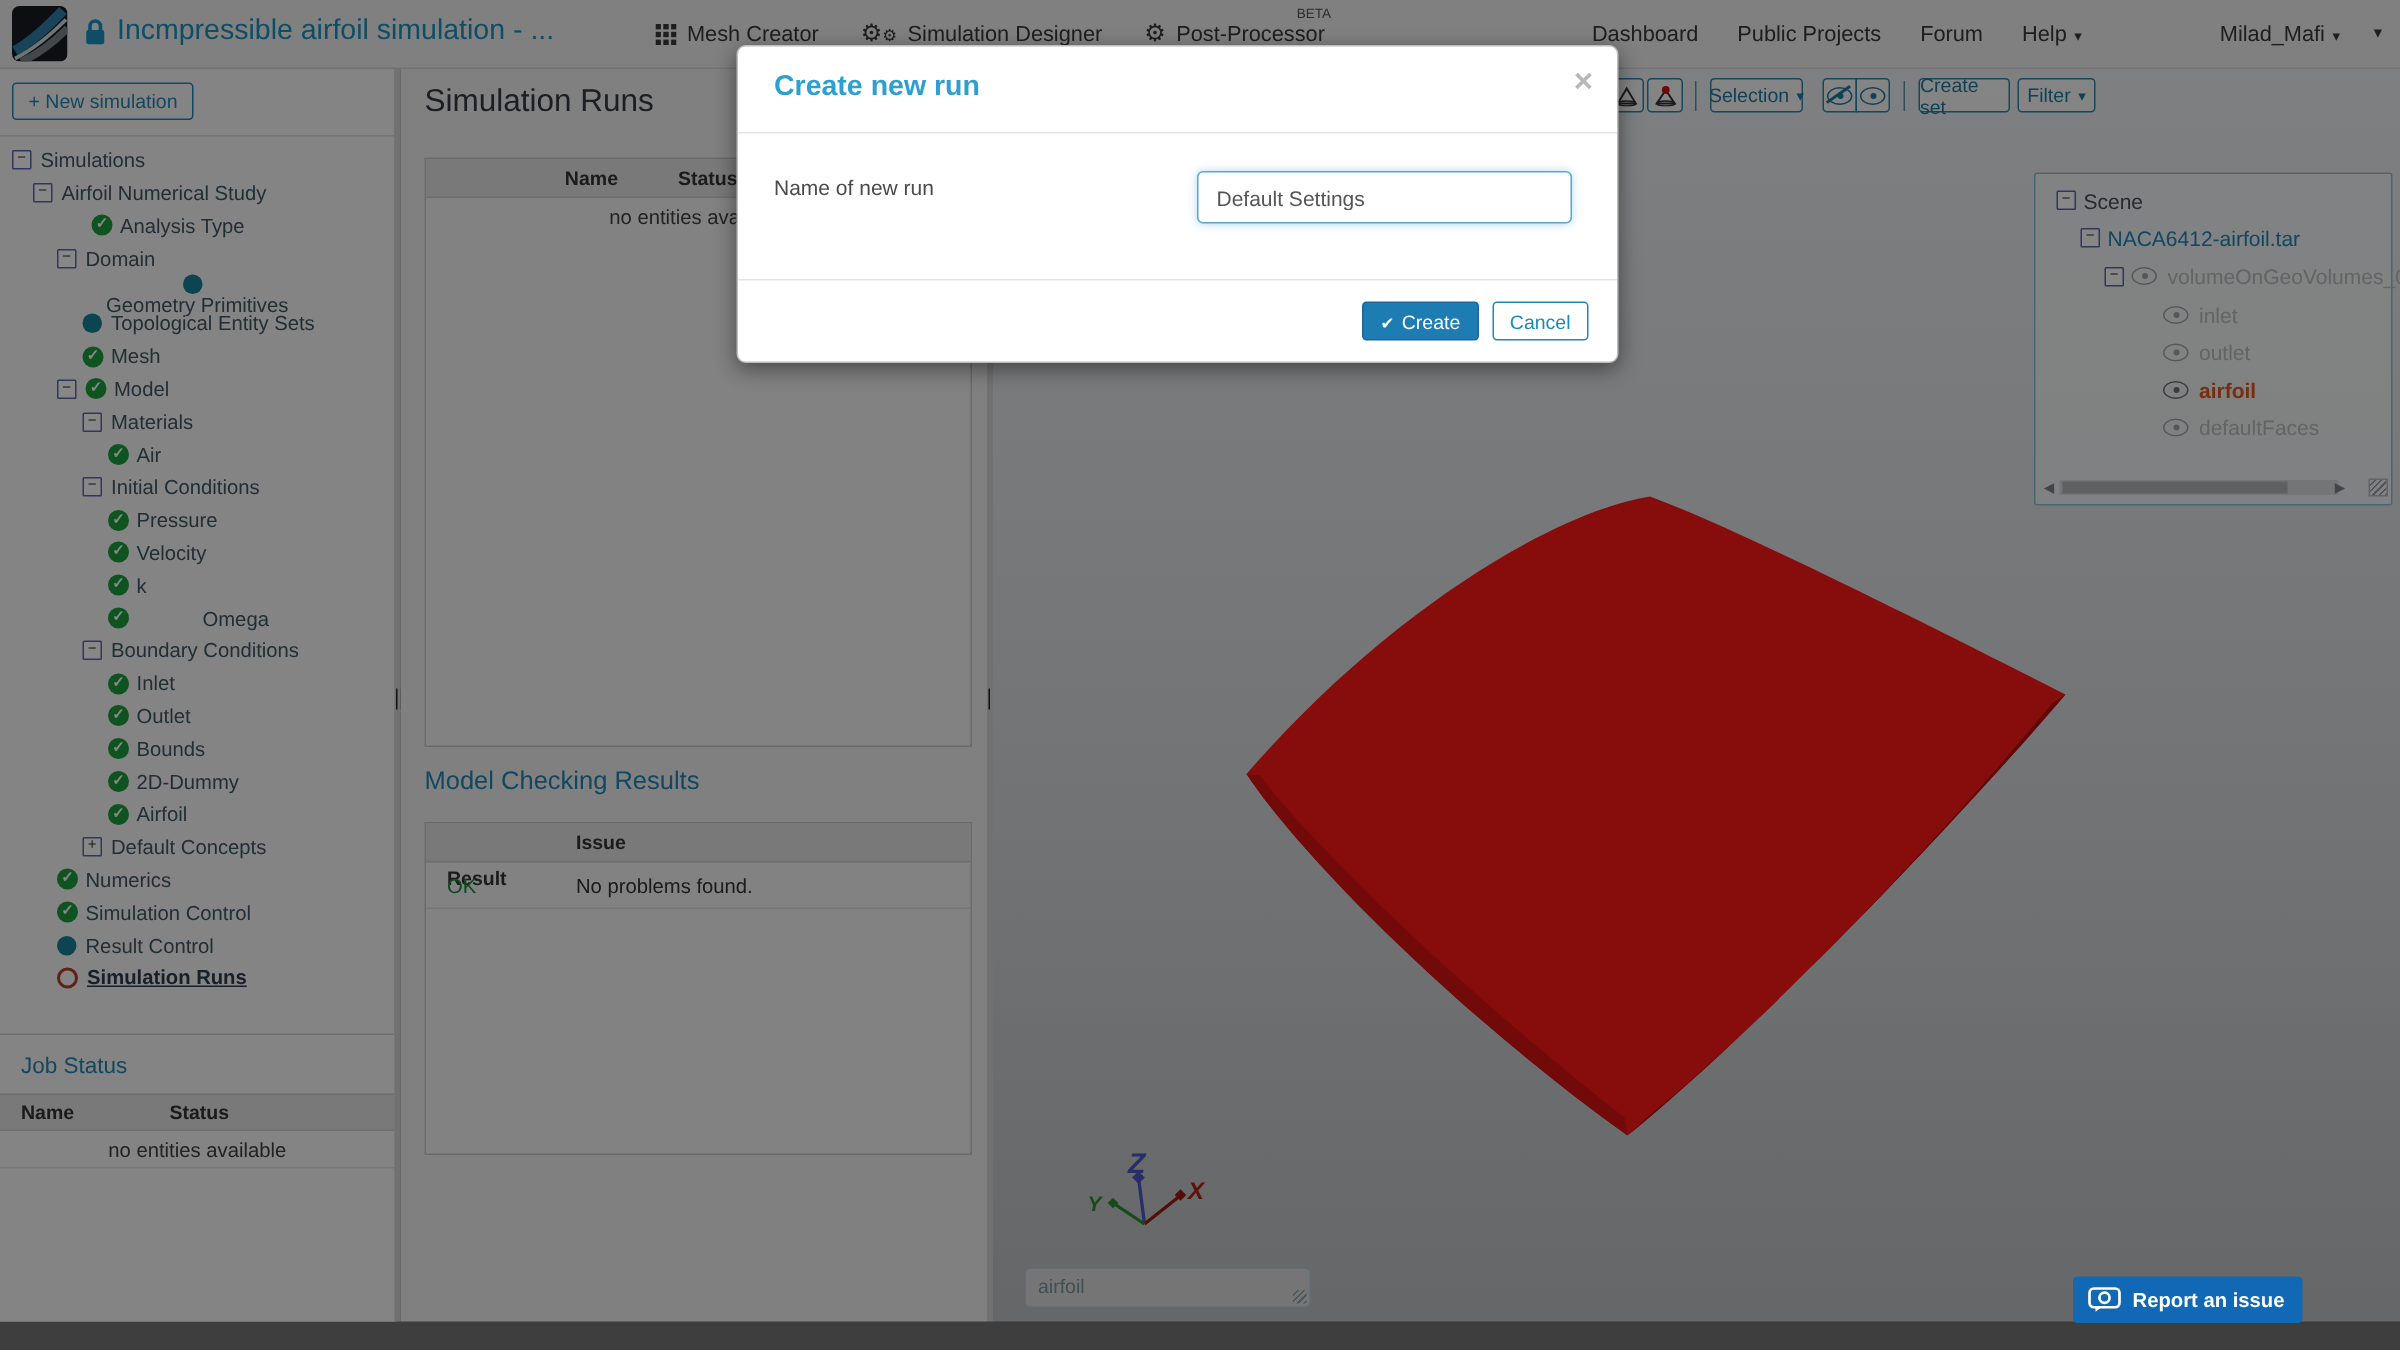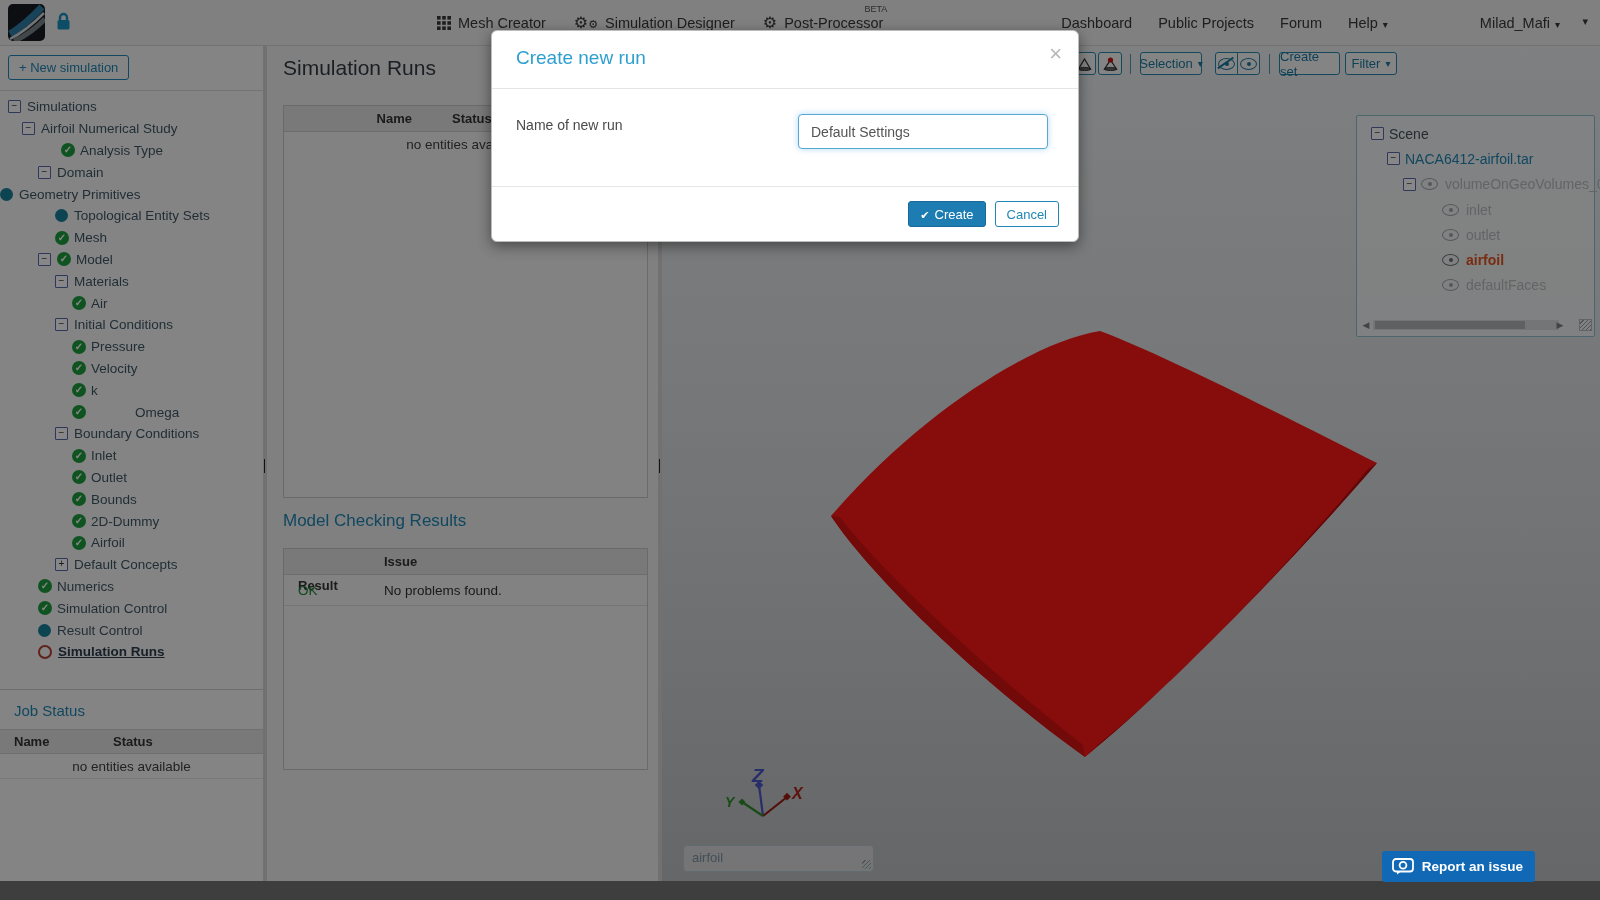--- a/index.html
+++ b/index.html
@@ -86,21 +86,21 @@
   
   .sel-box{position:absolute;left:21px;top:800px;width:191px;height:27px;}
   .sel-box textarea{width:100%;height:100%;box-sizing:border-box;resize:none;border:1px solid #b6cbd7;border-radius:4px;
      background:rgba(255,255,255,.45);font-family:inherit;font-size:13px;color:#7d93a3;padding:4px 8px;outline:none;}
   .sel-grip{position:absolute;right:3px;bottom:3px;width:9px;height:9px;
      background:repeating-linear-gradient(135deg,transparent 0 2px,#8fa5b2 2px 3px);pointer-events:none;}
   
   .dim{position:absolute;inset:0;background:rgba(0,0,0,0.47);z-index:40;}
   .modal{position:absolute;left:491px;top:30px;width:586px;height:210px;background:#fff;border:1px solid #bcbcbc;
      border-radius:6px;box-shadow:0 4px 14px rgba(0,0,0,.45);z-index:50;}
-  .m-head{position:relative;height:57px;border-bottom:1px solid #e5e5e5;}
+  .m-head{position:relative;height:57px;border-bottom:1px solid #e5e5e5;font-weight:bold;}
   .m-title{position:absolute;left:24px;top:16px;font-size:19px;color:#2d9fd0;}
   .m-close{position:absolute;right:16px;top:12px;font-size:22px;color:#b7b7b7;cursor:pointer;line-height:1;}
   .m-close::after{content:"×";}
   .m-label{position:absolute;left:24px;top:86px;font-size:14px;color:#4a4a4a;}
   .m-input{position:absolute;left:306px;top:83px;width:250px;height:35px;box-sizing:border-box;border:1px solid #57a8d4;
      border-radius:4px;box-shadow:0 0 6px rgba(82,168,236,.45);font-family:inherit;font-size:14px;color:#555;
      padding:0 12px;outline:none;background:#fff;}
   .m-foot{position:absolute;left:0;right:0;top:155px;height:55px;border-top:1px solid #e5e5e5;
      display:flex;align-items:center;justify-content:flex-end;gap:9px;padding-right:19px;box-sizing:border-box;}
   .btn-create{height:26px;padding:0 11px;background:#1d7db3;border:1px solid #18689a;border-radius:3px;color:#fff;
@@ -121,20 +121,21 @@
     <svg class="logo" width="37" height="37" viewBox="0 0 37 37">
       <rect x="0" y="0" width="37" height="37" rx="5" fill="#171c22"></rect>
       <path d="M2,30 Q16,22 34,3" stroke="#2e7fa6" stroke-width="7" fill="none"></path>
       <path d="M2,35 Q18,27 36,9" stroke="#d8dcdf" stroke-width="2.5" fill="none"></path>
       <path d="M6,37 Q21,31 37,15" stroke="#7e878d" stroke-width="5" fill="none"></path>
     </svg>
     <svg class="lock" width="15" height="19" viewBox="0 0 15 19">
       <rect x="1.5" y="8" width="12" height="9.5" rx="1.5" fill="#1a93c1"></rect>
       <path d="M4,8 V5.5 a3.5,3.5 0 0 1 7,0 V8" stroke="#1a93c1" stroke-width="2.4" fill="none"></path>
     </svg>
+    <div class="proj-title">Incmpressible airfoil simulation - ...</div>
 
     <div class="appmenu">
       <div class="app-item">
         <svg width="14" height="14" viewBox="0 0 14 14">
           <g fill="#3a3a3a">
             <rect x="0" y="0" width="3.6" height="3.6"></rect>
               <rect x="5.2" y="0" width="3.6" height="3.6"></rect>
               <rect x="10.4" y="0" width="3.6" height="3.6"></rect>
             <rect x="0" y="5.2" width="3.6" height="3.6"></rect>
               <rect x="5.2" y="5.2" width="3.6" height="3.6"></rect>
@@ -188,21 +189,21 @@
         <div class="t-row" style="padding-left: 38px; margin-left: 23px;">
 
           <span class="t-ico ic-check"></span>
           <span class="t-lbl">Analysis Type</span>
         </div>
         <div class="t-row" style="padding-left: 38px;">
           <span class="t-exp exp-minus"></span>
 
           <span class="t-lbl">Domain</span>
         </div>
-        <div class="t-row" style="">
+        <div class="t-row" style=" flex-direction: column;">
 
           <span class="t-ico ic-dot"></span>
           <span class="t-lbl">Geometry Primitives</span>
         </div>
         <div class="t-row" style="padding-left: 55px;">
 
           <span class="t-ico ic-dot"></span>
           <span class="t-lbl">Topological Entity Sets</span>
         </div>
         <div class="t-row" style="padding-left: 55px;">

